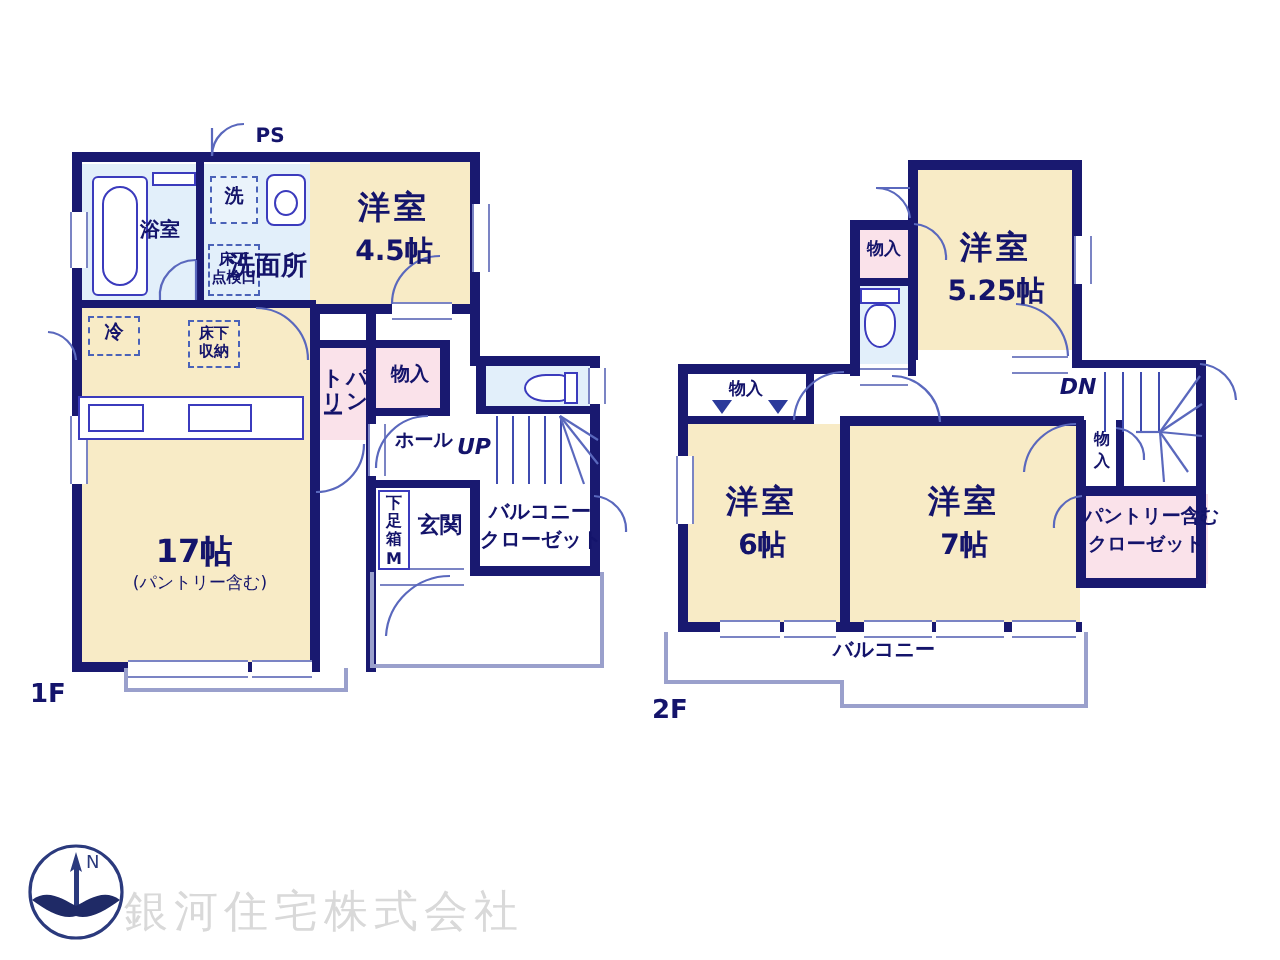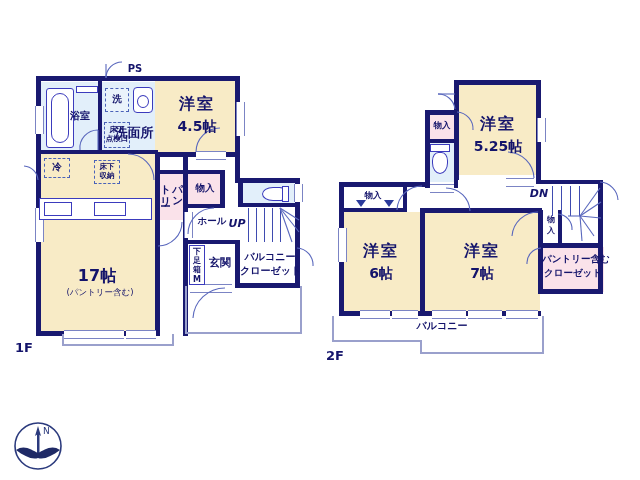--- a/index.html
+++ b/index.html
@@ -335,14 +335,15 @@
 
   <div id="logo" style="left:12px;top:420px;width:52px;height:52px;">
     <svg width="52" height="52" viewBox="0 0 52 52">
       <circle cx="26" cy="26" r="23" fill="none" stroke="#2b3a7d" stroke-width="1.6"></circle>
       <path d="M26 6 L29 16 L26 14 L23 16 Z" fill="#2b3a7d"></path>
       <path d="M25 14 L25 33 L27.5 33 L27.5 14 Z" fill="#2b3a7d"></path>
       <path d="M4 30 C12 24 20 30 26 33 C32 30 40 24 48 30 C40 36 32 40 26 38 C20 40 12 36 4 30 Z" fill="#1f2a66"></path>
       <text x="31" y="14" font-size="9" fill="#2b3a7d" font-family="DejaVu Sans, sans-serif">N</text>
     </svg>
   </div>
+  <div id="brand" style="left:62px;top:441px;">銀河住宅株式会社</div>
 
 </div>
 
 </body></html>

